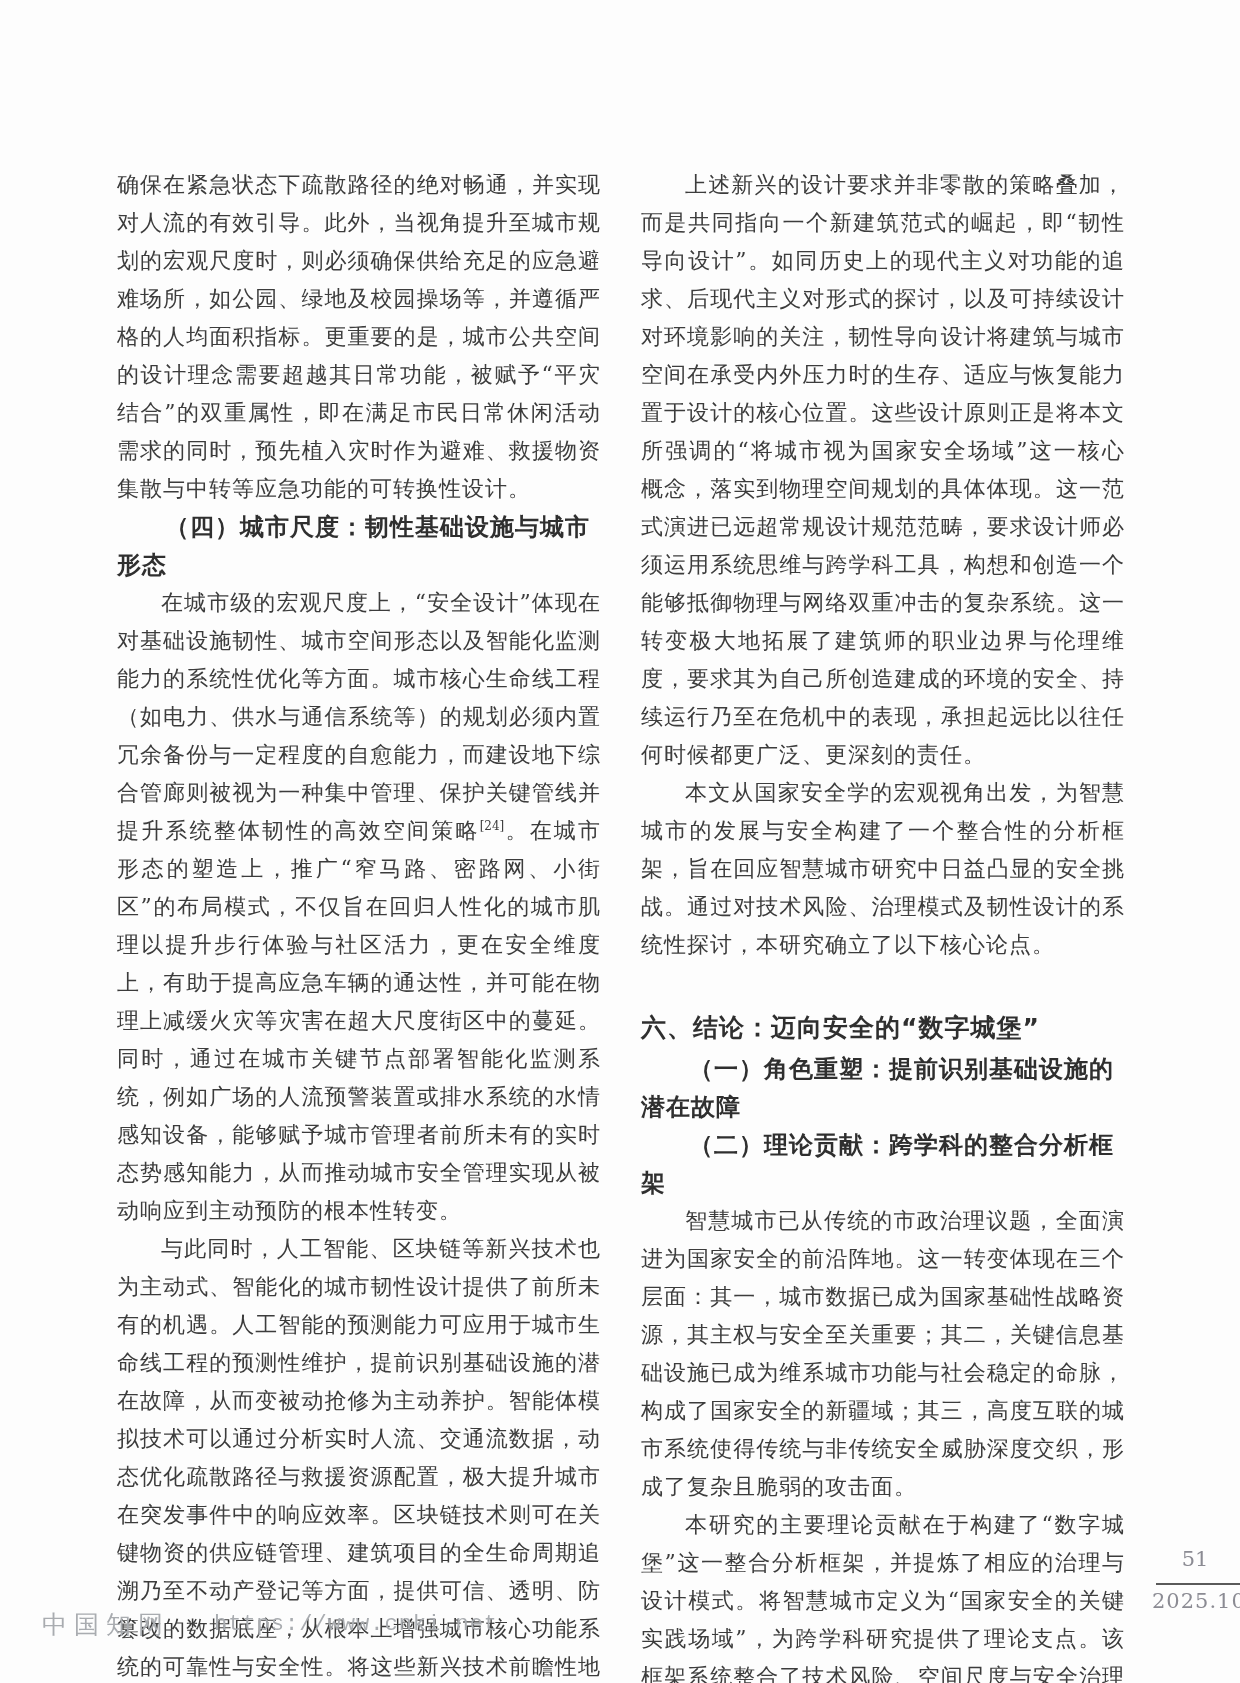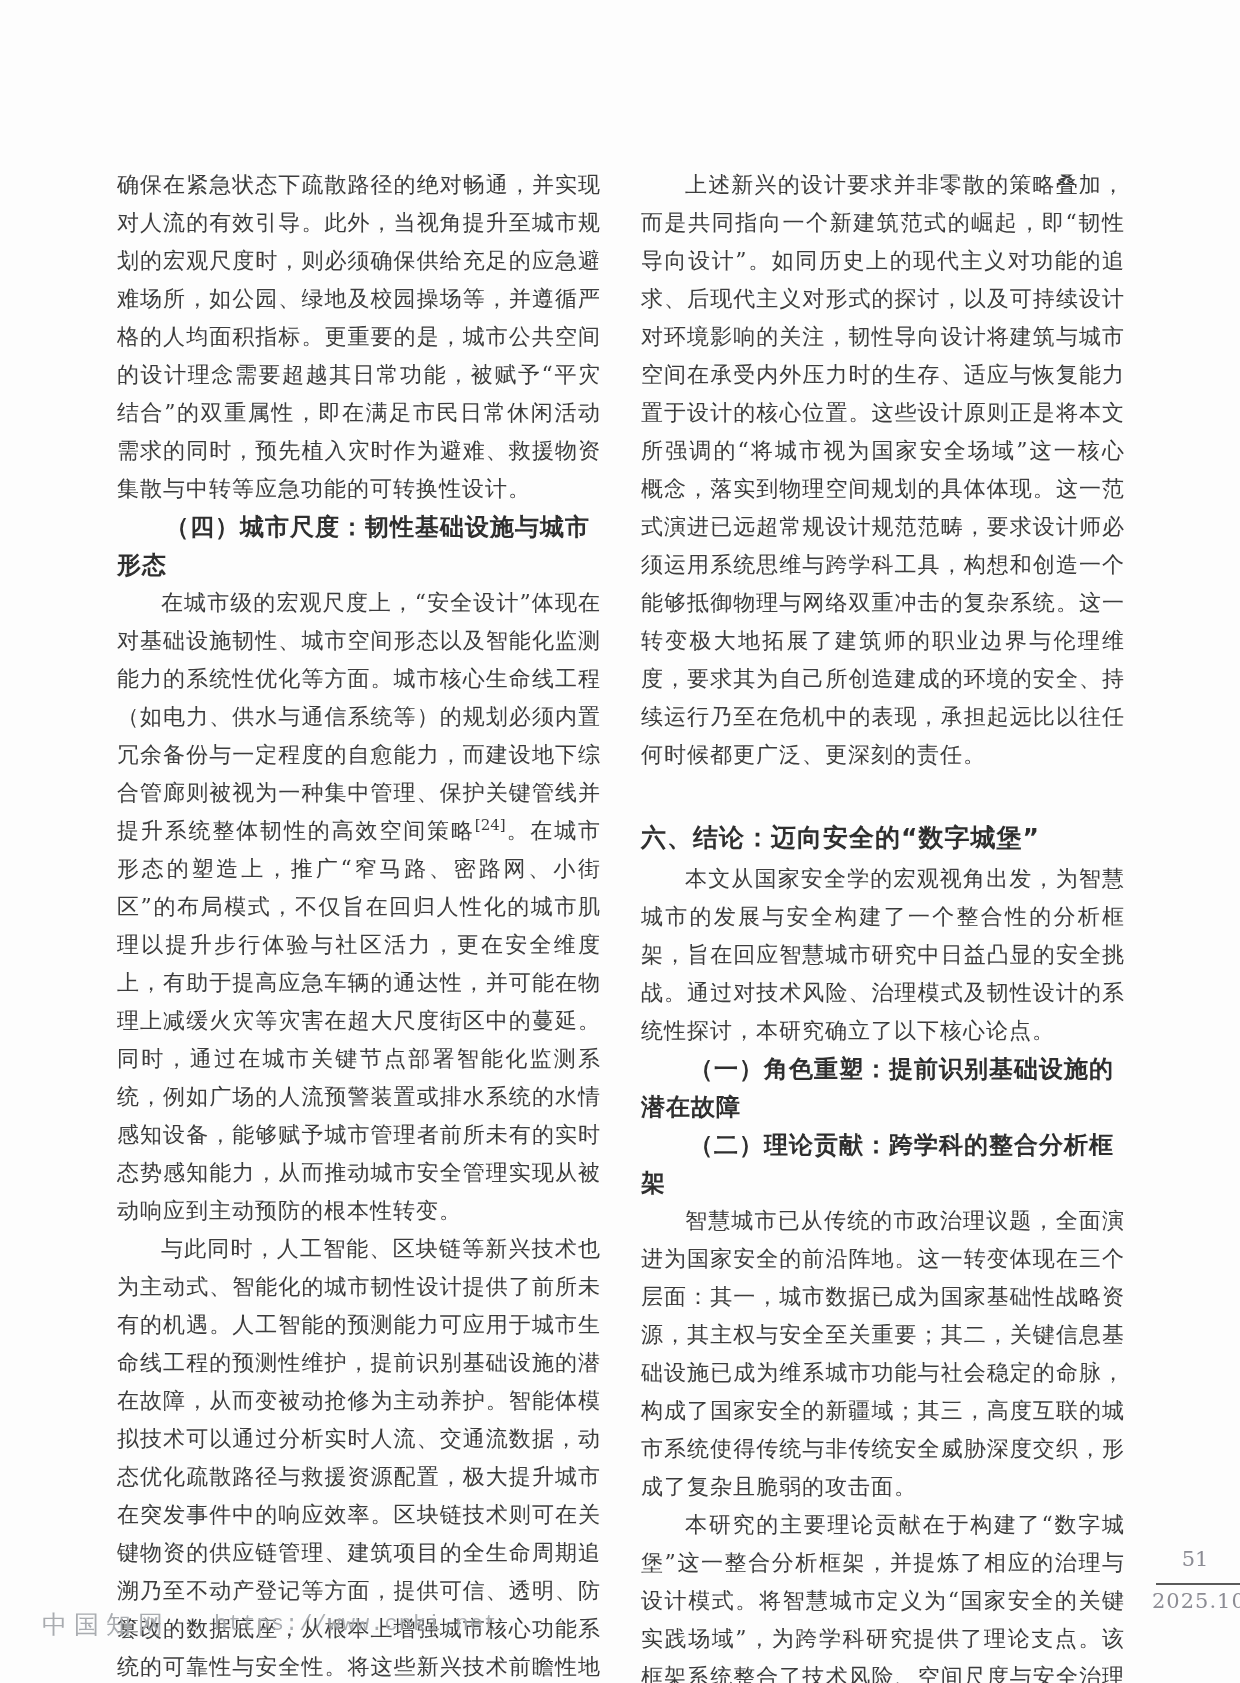--- a/index.html
+++ b/index.html
@@ -46,21 +46,21 @@
   }
   .h2 {
     font-family: "DejaVu Sans", sans-serif;
     font-weight: bold;
     font-size: 24px;
     line-height: 38px;
     color: #2f2f2f;
     text-indent: 2em;
   }
   sup.cite {
-    font-size: 15px;
+    font-size: 12px;
     line-height: 0;
     vertical-align: super;
     letter-spacing: 0;
   }
   .footer-page-num {
     position: absolute;
     left: 1156px; top: 1547px;
     width: 78px;
     text-align: center;
     font-size: 21px;
@@ -106,22 +106,22 @@
 
   <div class="column column-left">
       <div class="blk p">确保在紧急状态下疏散路径的绝对畅通，并实现对人流的有效引导。此外，当视角提升至城市规划的宏观尺度时，则必须确保供给充足的应急避难场所，如公园、绿地及校园操场等，并遵循严格的人均面积指标。更重要的是，城市公共空间的设计理念需要超越其日常功能，被赋予“平灾结合”的双重属性，即在满足市民日常休闲活动需求的同时，预先植入灾时作为避难、救援物资集散与中转等应急功能的可转换性设计。</div>
       <div class="blk h2">（四）城市尺度：韧性基础设施与城市形态</div>
       <div class="blk p indent">在城市级的宏观尺度上，“安全设计”体现在对基础设施韧性、城市空间形态以及智能化监测能力的系统性优化等方面。城市核心生命线工程（如电力、供水与通信系统等）的规划必须内置冗余备份与一定程度的自愈能力，而建设地下综合管廊则被视为一种集中管理、保护关键管线并提升系统整体韧性的高效空间策略<sup class="cite">[24]</sup>。在城市形态的塑造上，推广“窄马路、密路网、小街区”的布局模式，不仅旨在回归人性化的城市肌理以提升步行体验与社区活力，更在安全维度上，有助于提高应急车辆的通达性，并可能在物理上减缓火灾等灾害在超大尺度街区中的蔓延。同时，通过在城市关键节点部署智能化监测系统，例如广场的人流预警装置或排水系统的水情感知设备，能够赋予城市管理者前所未有的实时态势感知能力，从而推动城市安全管理实现从被动响应到主动预防的根本性转变。</div>
       <div class="blk p indent">与此同时，人工智能、区块链等新兴技术也为主动式、智能化的城市韧性设计提供了前所未有的机遇。人工智能的预测能力可应用于城市生命线工程的预测性维护，提前识别基础设施的潜在故障，从而变被动抢修为主动养护。智能体模拟技术可以通过分析实时人流、交通流数据，动态优化疏散路径与救援资源配置，极大提升城市在突发事件中的响应效率。区块链技术则可在关键物资的供应链管理、建筑项目的全生命周期追溯乃至不动产登记等方面，提供可信、透明、防篡改的数据底座，从根本上增强城市核心功能系统的可靠性与安全性。将这些新兴技术前瞻性地融入城市规划设计，是实现更高维度韧性的关键路径。</div>
     </div>
 
   <div class="column column-right">
       <div class="blk p indent">上述新兴的设计要求并非零散的策略叠加，而是共同指向一个新建筑范式的崛起，即“韧性导向设计”。如同历史上的现代主义对功能的追求、后现代主义对形式的探讨，以及可持续设计对环境影响的关注，韧性导向设计将建筑与城市空间在承受内外压力时的生存、适应与恢复能力置于设计的核心位置。这些设计原则正是将本文所强调的“将城市视为国家安全场域”这一核心概念，落实到物理空间规划的具体体现。这一范式演进已远超常规设计规范范畴，要求设计师必须运用系统思维与跨学科工具，构想和创造一个能够抵御物理与网络双重冲击的复杂系统。这一转变极大地拓展了建筑师的职业边界与伦理维度，要求其为自己所创造建成的环境的安全、持续运行乃至在危机中的表现，承担起远比以往任何时候都更广泛、更深刻的责任。</div>
+      <div class="blk p indent">本文从国家安全学的宏观视角出发，为智慧城市的发展与安全构建了一个整合性的分析框架，旨在回应智慧城市研究中日益凸显的安全挑战。通过对技术风险、治理模式及韧性设计的系统性探讨，本研究确立了以下核心论点。</div>
       <div class="blk h1">六、结论：迈向安全的“数字城堡”</div>
-      <div class="blk p indent">本文从国家安全学的宏观视角出发，为智慧城市的发展与安全构建了一个整合性的分析框架，旨在回应智慧城市研究中日益凸显的安全挑战。通过对技术风险、治理模式及韧性设计的系统性探讨，本研究确立了以下核心论点。</div>
       <div class="blk h2">（一）角色重塑：提前识别基础设施的潜在故障</div>
       <div class="blk h2">（二）理论贡献：跨学科的整合分析框架</div>
       <div class="blk p indent">智慧城市已从传统的市政治理议题，全面演进为国家安全的前沿阵地。这一转变体现在三个层面：其一，城市数据已成为国家基础性战略资源，其主权与安全至关重要；其二，关键信息基础设施已成为维系城市功能与社会稳定的命脉，构成了国家安全的新疆域；其三，高度互联的城市系统使得传统与非传统安全威胁深度交织，形成了复杂且脆弱的攻击面。</div>
       <div class="blk p indent">本研究的主要理论贡献在于构建了“数字城堡”这一整合分析框架，并提炼了相应的治理与设计模式。将智慧城市定义为“国家安全的关键实践场域”，为跨学科研究提供了理论支点。该框架系统整合了技术风险、空间尺度与安全治理三个维度，并通过比较新加坡与雄安新区两种路径，为不同发展阶段的城市提供了可借鉴的理论参照。</div>
     </div>
 
   <div class="footer-page-num">51</div>
 
   <div class="footer-rule"></div>
 

